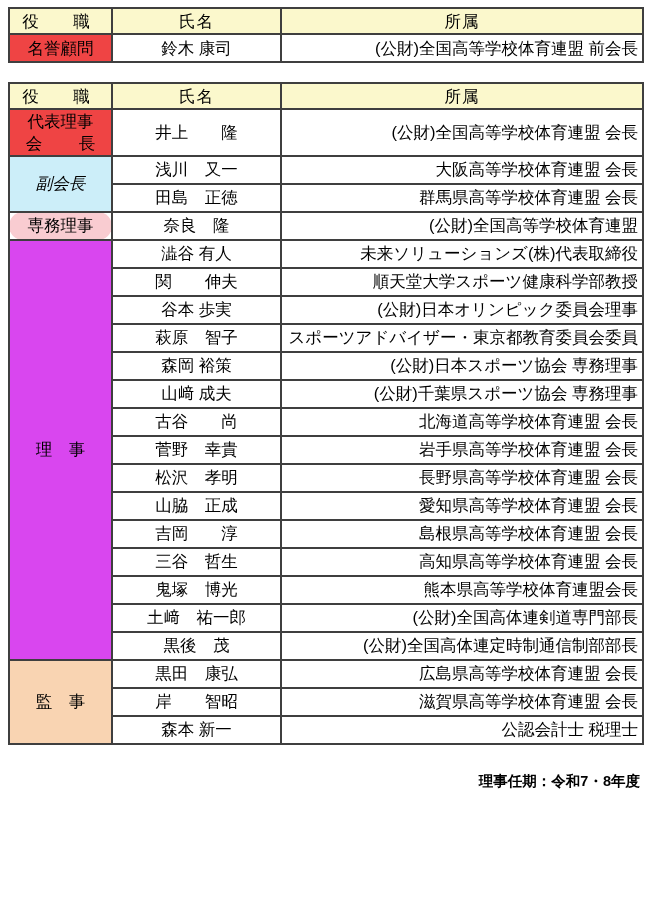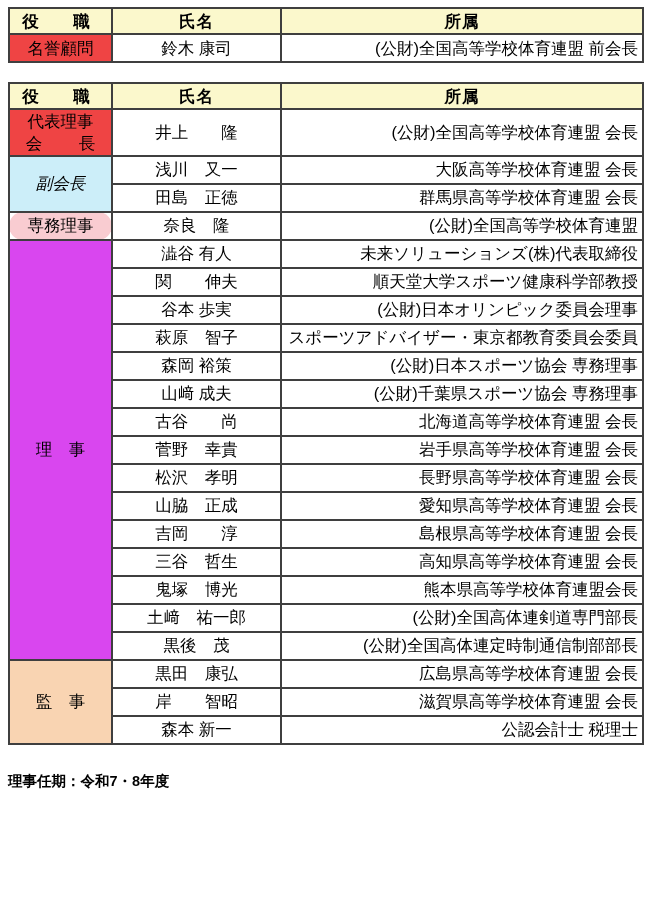--- a/index.html
+++ b/index.html
@@ -64,21 +64,21 @@
     padding: 0 4px;
     font-size: 16.5px;
     line-height: 1.15;
     vertical-align: middle;
     overflow: hidden;
     white-space: nowrap;
   }
   table.roster th {
     background: #fbf8cc;
     text-align: center;
-    font-weight: bold;
+    font-weight: normal;
     height: 24px;
   }
   .th-role   { letter-spacing: 9px; text-indent: 9px; }
   .th-name   { letter-spacing: 1px; margin-top: 15px; }
   .th-org    { letter-spacing: 1px; }
 
   td.role {
     text-align: center;
     font-size: 16.5px;
   }
@@ -102,21 +102,21 @@
 
   
   .role-stack {
     display: block;
     line-height: 1.35;
   }
   .role-line-2 { letter-spacing: 10px; text-indent: 10px; }
 
   
   .footer-note {
-    text-align: left;
+    text-align: right;
     font-size: 14.5px;
     font-weight: bold;
     padding-right: 2px;
     margin-top: 27px;
     white-space: nowrap;
   }
 </style>
 </head>
 <body>
 

